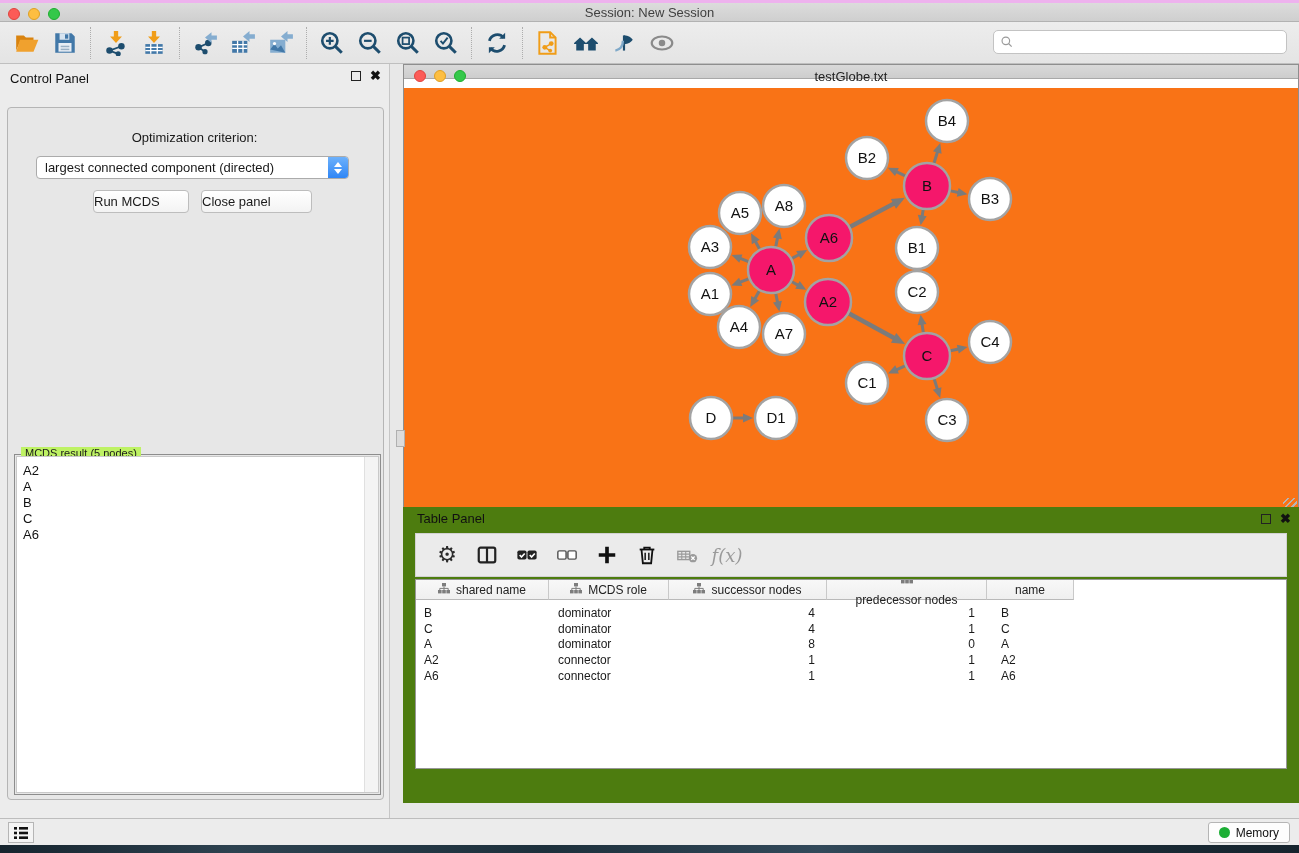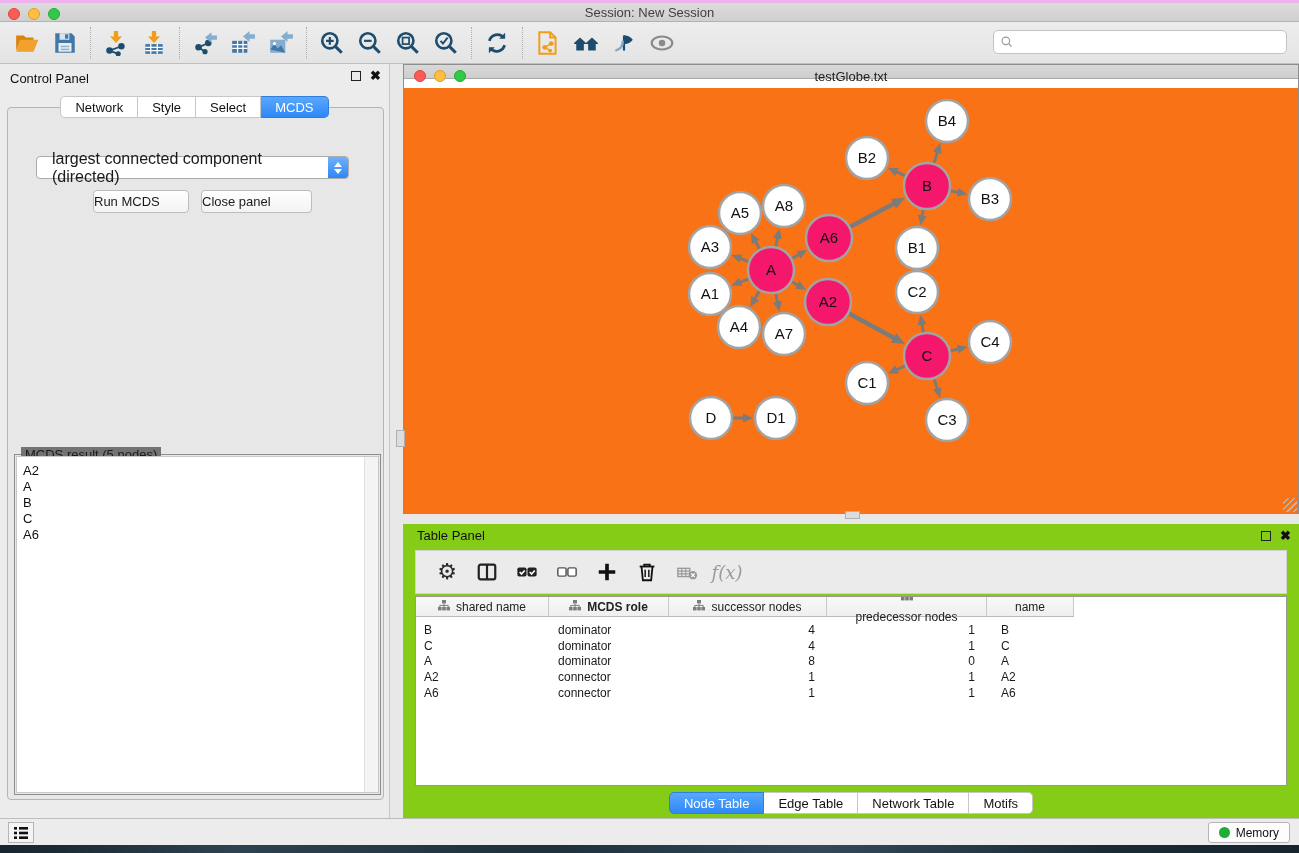--- a/index.html
+++ b/index.html
@@ -33,46 +33,46 @@
   .close-ic { font-size:13px; font-weight:bold; color:#111; line-height:10px; }
   .seg-tabs { display:flex; }
   .cp-tabs { position:absolute; left:0; right:0; top:32px; justify-content:center; z-index:2; }
   .seg-tab { height:22px; padding:0 14px; background:#fff; border:1px solid #c6c6c6; border-left:none; font-size:13px; display:flex; align-items:center; color:#111; }
   .seg-tab:first-child { border-left:1px solid #c6c6c6; border-radius:5px 0 0 5px; }
   .seg-tab:last-child { border-radius:0 5px 5px 0; }
   .seg-tab.active { background:linear-gradient(#5aa8fb,#2e88f6); border-color:#2e7fe0; color:#fff; }
   .cp-panel { position:absolute; left:7px; top:43px; width:377px; height:693px; background:#e7e7e7; border:1px solid #b5b5b5; border-radius:4px; }
   .opt-label { position:absolute; left:0; right:0; top:66px; text-align:center; font-size:13px; }
   .dropdown { position:absolute; left:36px; top:92px; width:313px; height:23px; background:#fff; border:1px solid #ababab; border-radius:4px; display:flex; align-items:center; }
-  .dropdown .dd-text { padding-left:15px; font-size:16px; flex:1; }
+  .dropdown .dd-text { padding-left:8px; font-size:13px; flex:1; }
   .dd-cap { width:20px; height:21px; border-radius:0 3px 3px 0; background:linear-gradient(#6db1fb,#2f86f6); display:flex; flex-direction:column; align-items:center; justify-content:center; gap:2px; }
   .dd-cap .tri-up { width:0; height:0; border-left:4px solid transparent; border-right:4px solid transparent; border-bottom:5px solid #fff; }
   .dd-cap .tri-dn { width:0; height:0; border-left:4px solid transparent; border-right:4px solid transparent; border-top:5px solid #fff; }
   .cp-btn { position:absolute; top:126px; height:23px; background:linear-gradient(#ffffff,#f3f3f3); border:1px solid #bdbdbd; border-radius:4px; font-size:13px; text-align:left; line-height:21px; }
   .btn-run { left:93px; width:96px; }
   .btn-close { left:201px; width:111px; }
   .mcds-fieldset { position:absolute; left:14px; top:390px; width:367px; height:341px; border:1px solid #8d8d8d; }
-  .mcds-legend { position:absolute; left:6px; top:-8px; background:#737373; padding:0 4px; font-size:13px; }
+  .mcds-legend { position:absolute; left:6px; top:-8px; background:#bef264; padding:0 4px; font-size:11px; }
   .mcds-list { position:absolute; left:1px; top:1px; right:1px; bottom:1px; background:#fff; border:1px solid #c9c9c9; overflow:hidden; }
   .mcds-items { position:absolute; left:0; top:0; right:14px; bottom:0; padding:6px 0 0 6px; }
   .mcds-item { font-size:13px; line-height:16px; color:#111; }
   .mcds-scroll { position:absolute; right:0; top:0; width:14px; bottom:0; background:#f4f4f4; border-left:1px solid #e0e0e0; }
 
   
   .net-window { position:absolute; left:403px; top:64px; width:896px; height:450px; background:#fff; border:1px solid #8e8e8e; }
   .net-titlebar { position:absolute; left:0; top:0; right:0; height:14px; background:linear-gradient(#d9d9d9,#cdcdcd); border-bottom:1px solid #a8a8a8; }
   .net-titlebar .lights { top:5px; left:10px; }
   .net-title { position:absolute; left:0; right:0; top:4px; text-align:center; font-size:13px; color:#222; }
   .net-canvas { position:absolute; left:0; top:23px; right:0; bottom:0; background:#f97316; }
   .net-resize { position:absolute; right:1px; bottom:1px; width:14px; height:14px; background:repeating-linear-gradient(135deg, transparent 0 3px, #b5b5b5 3px 4.5px); }
   .vgrip { position:absolute; left:396px; top:430px; width:9px; height:17px; background:#dcdcdc; border:1px solid #b0b0b0; }
   .hgrip { position:absolute; left:845px; top:511px; width:15px; height:8px; background:#dcdcdc; border:1px solid #b0b0b0; }
 
   
-  .table-panel { position:absolute; left:403px; top:524px; width:896px; height:296px; background:#84cc16; }
+  .table-panel { position:absolute; left:403px; top:507px; width:896px; height:296px; background:#4d7c0f; }
   .tp-header { position:absolute; left:14px; top:4px; font-size:13px; color:#111; }
   .tp-toolbar { position:absolute; left:12px; top:26px; width:872px; height:44px; background:#ebebeb; border:1px solid #d2d2d2; display:flex; align-items:center; padding-left:16px; gap:10px; }
   .tp-ic { width:30px; height:30px; display:flex; align-items:center; justify-content:center; }
   .tp-ic svg { width:22px; height:22px; }
   .gear-glyph { font-size:22px; color:#2b2b2b; line-height:22px; }
   .fx-label { font-family:"DejaVu Serif", serif; font-style:italic; font-size:18px; color:#9a9a9a; }
   .data-table { position:absolute; left:12px; top:72px; width:872px; height:190px; background:#fff; border:1px solid #979797; overflow:hidden; }
   .dt-headrow { position:absolute; left:0; top:0; height:20px; display:flex; }
   .dt-hcell { height:20px; background:linear-gradient(#f8f8f8,#efefef); border-right:1px solid #c9c9c9; border-bottom:1px solid #b9b9b9; display:flex; align-items:center; justify-content:center; gap:6px; font-size:12px; color:#222; }
   .dt-hcell svg { width:12px; height:11px; }
@@ -238,26 +238,21 @@
     </div>
   </div>
 
   <div class="control-panel">
     <div class="cp-header">Control Panel</div>
     <div class="win-icons">
       <div class="float-ic"></div>
       <div class="close-ic">✖</div>
     </div>
     <div class="cp-panel"></div>
-    <div class="seg-tabs cp-tabs">
-        <div class="seg-tab">Network</div>
-        <div class="seg-tab">Style</div>
-        <div class="seg-tab">Select</div>
-        <div class="seg-tab active">MCDS</div>
-      </div>
+    <div class="opt-label">Optimization criterion:</div>
     <div class="dropdown">
       <div class="dd-text">largest connected component (directed)</div>
       <div class="dd-cap">
           <div class="tri-up"></div>
           <div class="tri-dn"></div>
         </div>
     </div>
     <div class="cp-btn btn-run">Run MCDS</div>
     <div class="cp-btn btn-close">Close panel</div>
     <div class="mcds-fieldset">
@@ -435,21 +430,21 @@
                 <g fill="#7d7d7d">
                   <rect x="4" y="0" width="4" height="3.4"></rect>
                   <rect x="0" y="7" width="3.6" height="3.4"></rect>
                   <rect x="4.2" y="7" width="3.6" height="3.4"></rect>
                   <rect x="8.4" y="7" width="3.6" height="3.4"></rect>
                 </g>
                 <path d="M6 3.4v2M1.8 7V5.4h8.4V7M6 5.4V7" stroke="#7d7d7d" stroke-width="1" fill="none"></path>
               </svg></span>
             <span>shared name</span>
           </div>
-          <div class="dt-hcell" style="width: 120px; font-weight: bold;">
+          <div class="dt-hcell" style="width: 120px;">
             <span><svg viewBox="0 0 12 11" width="12" height="11">
                 <g fill="#7d7d7d">
                   <rect x="4" y="0" width="4" height="3.4"></rect>
                   <rect x="0" y="7" width="3.6" height="3.4"></rect>
                   <rect x="4.2" y="7" width="3.6" height="3.4"></rect>
                   <rect x="8.4" y="7" width="3.6" height="3.4"></rect>
                 </g>
                 <path d="M6 3.4v2M1.8 7V5.4h8.4V7M6 5.4V7" stroke="#7d7d7d" stroke-width="1" fill="none"></path>
               </svg></span>
             <span>MCDS role</span>
@@ -513,26 +508,20 @@
           </div>
           <div class="dt-row">
             <div class="dt-cell" style="width: 133px; text-align: left; padding-left: 8px;">A6</div>
             <div class="dt-cell" style="width: 120px; text-align: left; padding-left: 9px;">connector</div>
             <div class="dt-cell" style="width: 158px; text-align: right; padding-right: 12px;">1</div>
             <div class="dt-cell" style="width: 160px; text-align: right; padding-right: 12px;">1</div>
             <div class="dt-cell" style="width: 87px; text-align: left; padding-left: 14px;">A6</div>
           </div>
         </div>
     </div>
-    <div class="seg-tabs tp-tabs">
-        <div class="seg-tab active">Node Table</div>
-        <div class="seg-tab">Edge Table</div>
-        <div class="seg-tab">Network Table</div>
-        <div class="seg-tab">Motifs</div>
-      </div>
   </div>
 
   <div class="statusbar">
     <div class="list-btn">
       <svg width="16" height="14" viewBox="0 0 16 14">
           <g fill="#111">
             <rect x="1" y="1" width="3" height="2.6"></rect>
             <rect x="6" y="1" width="9" height="2.6"></rect>
             <rect x="1" y="5.7" width="3" height="2.6"></rect>
             <rect x="6" y="5.7" width="9" height="2.6"></rect>

